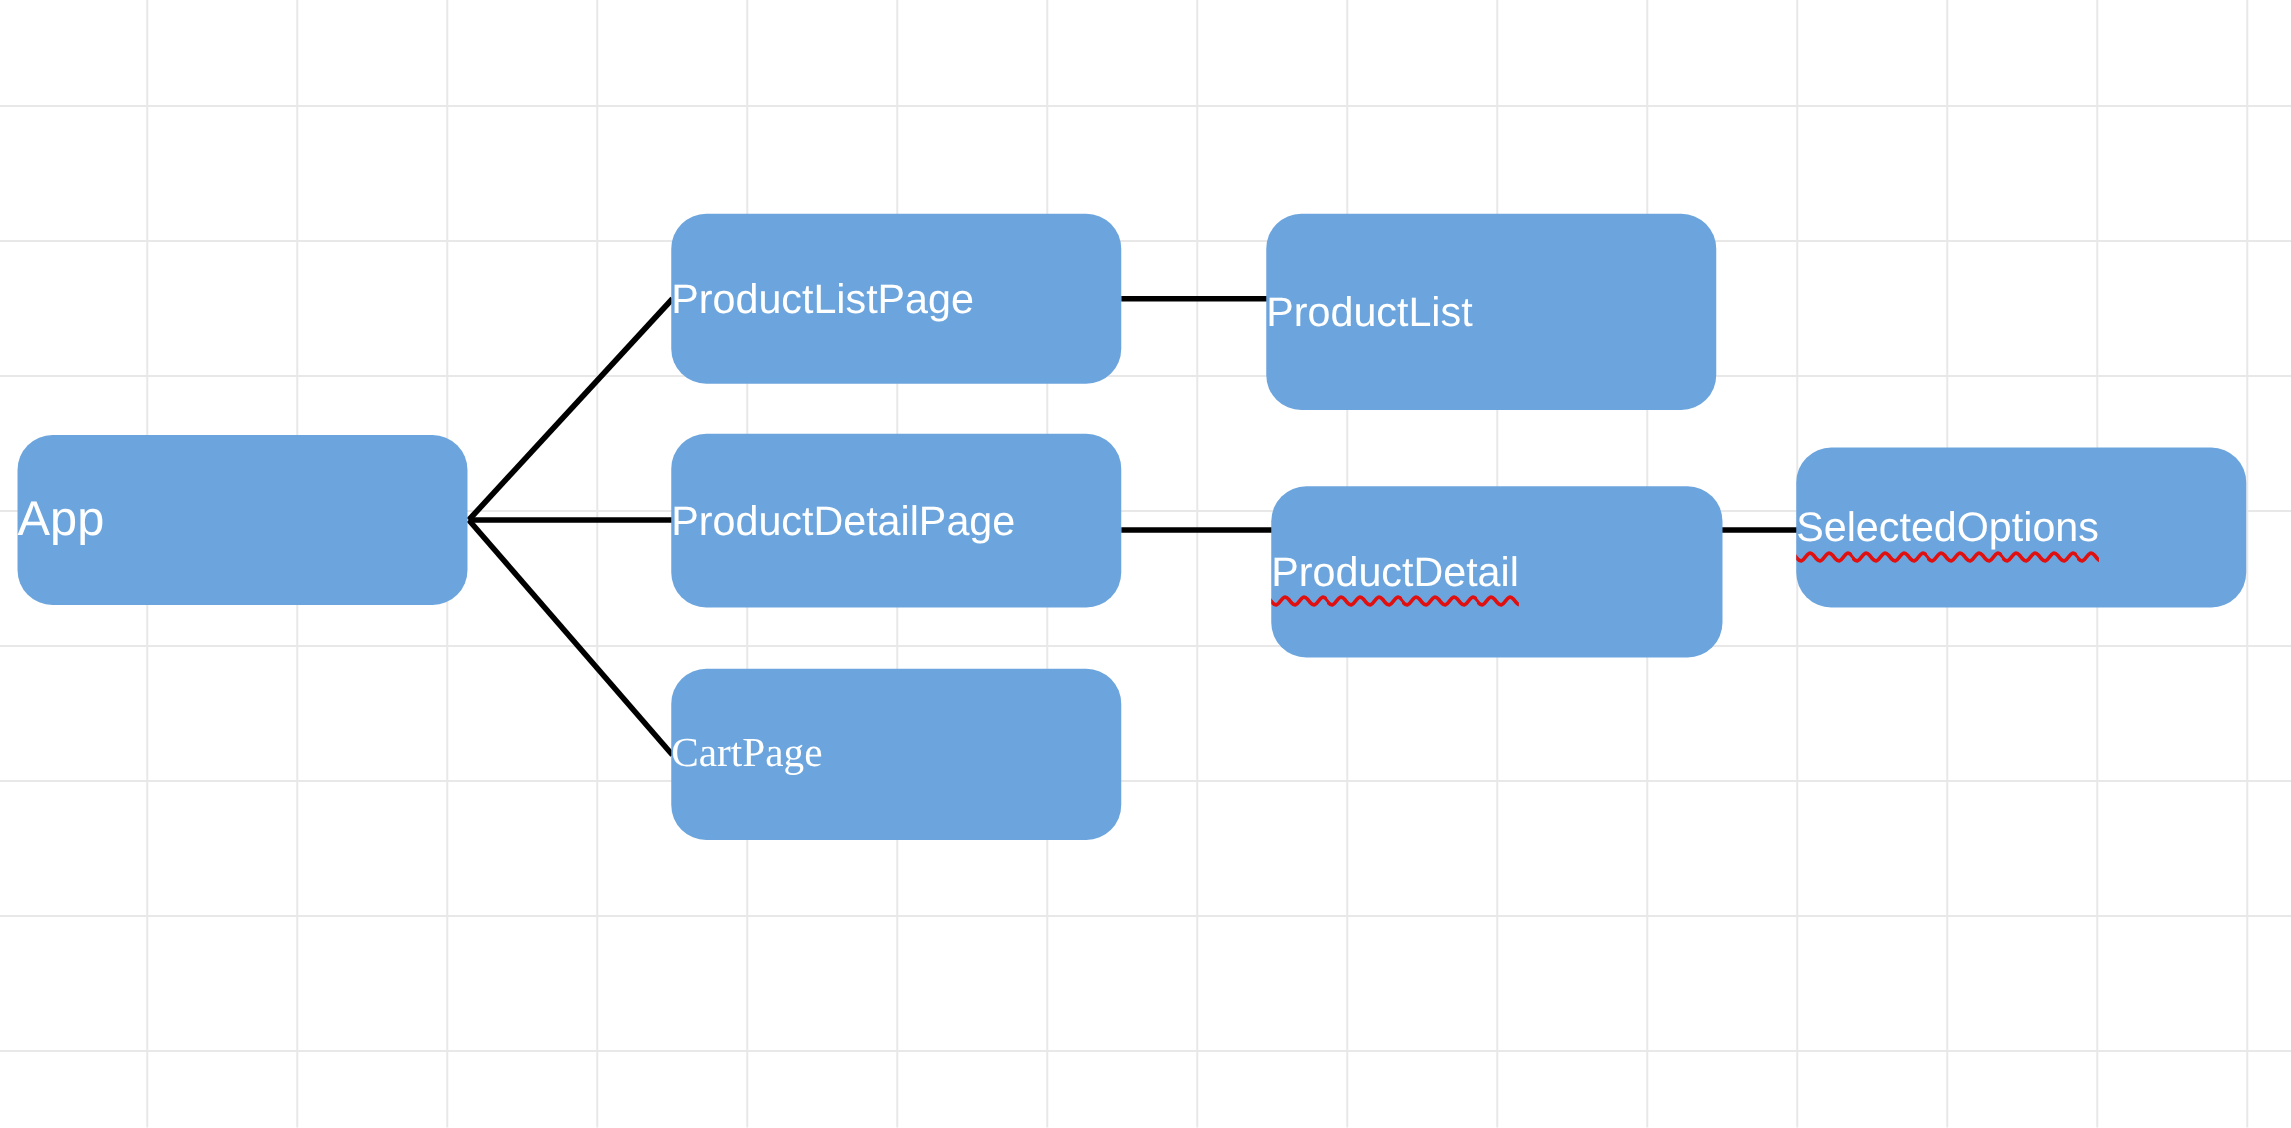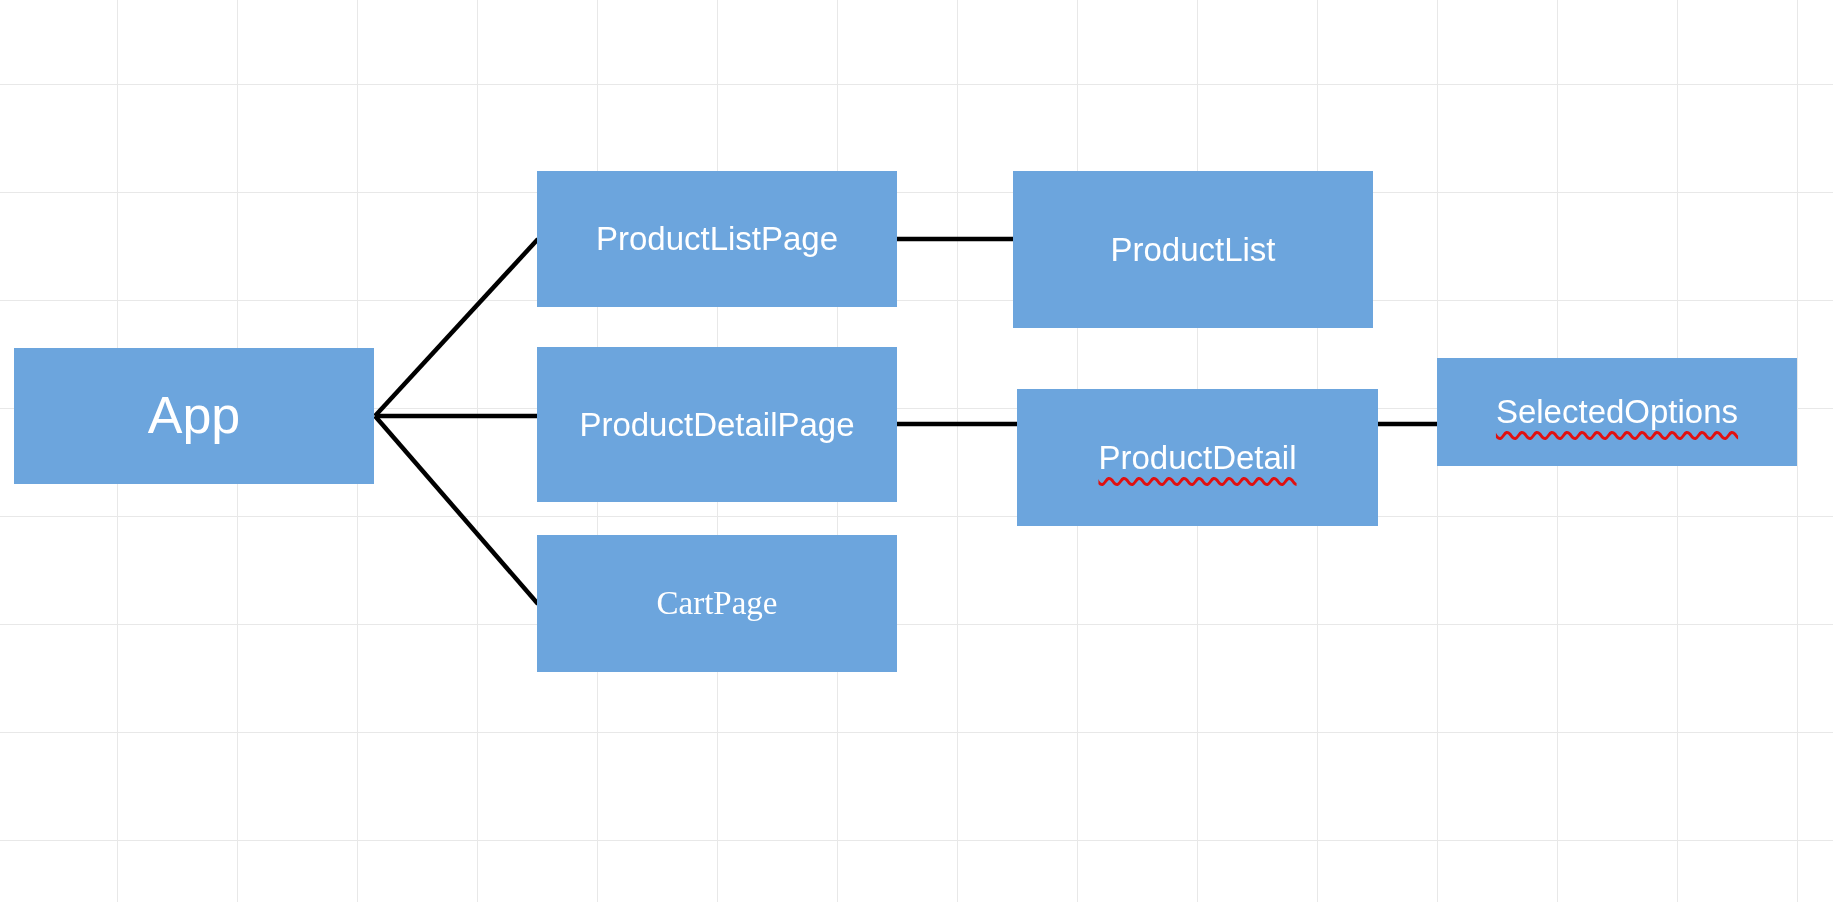--- a/index.html
+++ b/index.html
@@ -35,47 +35,48 @@
     pointer-events: none;
   }
   .edge {
     stroke: var(--connector-color);
     stroke-width: 4.5;
     fill: none;
     pointer-events: stroke;
   }
   .node {
     position: absolute;
-    display: flex; align-items: center; justify-content: center;
+    display: flex; align-items: center; 
     background: var(--node-fill);
     color: var(--node-text);
     text-align: center;
     cursor: default;
     user-select: none;
+    border-radius: 28px;
   }
   .node .label {
     font-size: 33px;
     line-height: 1.15;
     white-space: nowrap;
   }
   .misspelled {
     text-decoration-line: underline;
     text-decoration-style: wavy;
     text-decoration-color: var(--squiggle-color);
     text-decoration-thickness: 2.5px;
     text-underline-offset: 8px;
   }
   
   #node-app               { left: 14px;   top: 348px; width: 360px; height: 136px; }
-  #node-app .label        { font-size: 52px; }
+  #node-app .label        { font-size: 39px; }
   #node-productlistpage   { left: 537px;  top: 171px; width: 360px; height: 136px; }
   #node-productlist       { left: 1013px; top: 171px; width: 360px; height: 157px; }
-  #node-productdetailpage { left: 537px;  top: 347px; width: 360px; height: 155px; }
+  #node-productdetailpage { left: 537px;  top: 347px; width: 360px; height: 139px; }
   #node-productdetail     { left: 1017px; top: 356px; width: 361px; height: 137px; margin-top: 33px; }
-  #node-selectedoptions   { left: 1437px; top: 358px; width: 360px; height: 108px; }
+  #node-selectedoptions   { left: 1437px; top: 358px; width: 360px; height: 128px; }
   #node-cartpage          { left: 537px;  top: 535px; width: 360px; height: 137px; font-family: Liberation Serif, serif; }
 </style>
 </head>
 <body>
 
 <div class="canvas">
 
   <svg class="edge-layer" viewBox="0 0 1833 902" width="1833" height="902" xmlns="http://www.w3.org/2000/svg">
     <line class="edge" x1="375" y1="416" x2="538" y2="239"></line>
     <line class="edge" x1="375" y1="416" x2="538" y2="416"></line>

